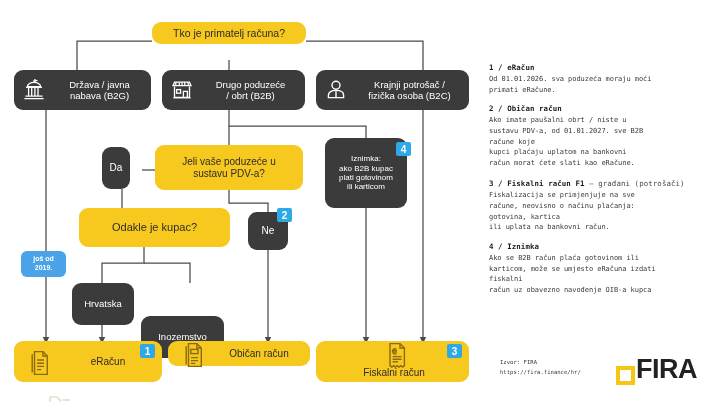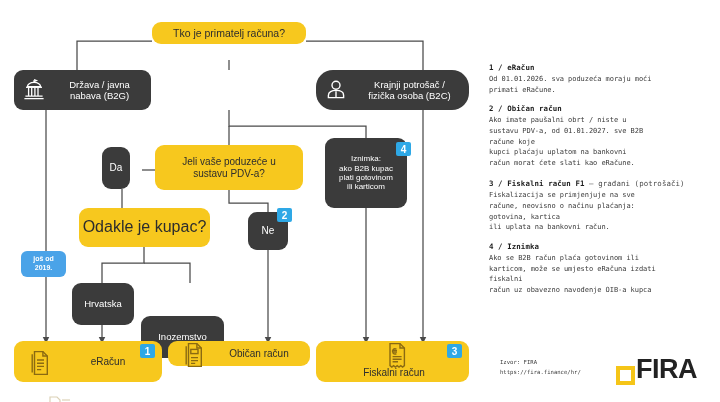--- a/index.html
+++ b/index.html
@@ -140,22 +140,36 @@
           <path d="M5 10.3 h16"></path>
           <path d="M7.6 10.6 v8.4 M10.7 10.6 v8.4 M13.9 10.6 v8.4 M17 10.6 v8.4"></path>
           <path d="M4.4 19.2 h17.2 M3.4 21.6 h19.2"></path>
           <path d="M13 2.6 l2.4 1 l-2.4 1"></path>
         </svg>
       </span>
       <span class="txt" style="white-space:pre-line">Država / javna
 nabava (B2G)</span>
     </div>
 
-
-    <div class="node n-dark with-icon" style="left:316px; top:70px; width:153px; height:40px; font-size:9.5px;border-radius:17px;">
+    <div class="node n-dark with-icon" style="left:162px; top:70px; width:143px; height:40px; font-size:9.5px;">
+      <span class="ico">
+        <svg viewBox="0 0 26 26" width="26" height="26" fill="none" stroke="#fff" stroke-width="1.3">
+          <path d="M4 8.6 L5.6 5.2 h14.8 L22 8.6 z"></path>
+          <path d="M7.2 5.2 L6.4 8.6 M10.4 5.2 L10.1 8.6 M13 5.2 v3.4 M15.6 5.2 L15.9 8.6 M18.8 5.2 L19.6 8.6"></path>
+          <path d="M5.5 9.6 v10.8 h15 V9.6"></path>
+          <rect x="7.6" y="12.6" width="4" height="3.6"></rect>
+          <path d="M14.4 20.4 v-6.1 h4 v6.1"></path>
+          <path d="M4.4 20.8 h17.2"></path>
+        </svg>
+      </span>
+      <span class="txt" style="white-space:pre-line">Drugo poduzeće
+/ obrt (B2B)</span>
+    </div>
+
+    <div class="node n-dark with-icon" style="left:316px; top:70px; width:153px; height:40px; font-size:9.5px;">
       <span class="ico">
         <svg viewBox="0 0 26 26" width="26" height="26" fill="none" stroke="#fff" stroke-width="1.4">
           <circle cx="13" cy="8.2" r="4"></circle>
           <path d="M5.4 20.6 v-2.4 c0 -3.1 3.4 -4.8 7.6 -4.8 c4.2 0 7.6 1.7 7.6 4.8 v2.4 z"></path>
           <path d="M13 14.2 v6.4"></path>
         </svg>
       </span>
       <span class="txt" style="white-space:pre-line">Krajnji potrošač /
 fizička osoba (B2C)</span>
     </div>
@@ -179,21 +193,21 @@
     <div class="node n-dark" style="left:325px; top:138px; width:82px; height:70px; font-size:8px;">
       <span class="txt" style="white-space:pre-line">Iznimka:
 ako B2B kupac
 plati gotovinom
 ili karticom</span>
     </div>
     <div class="badge" style="left:396px; top:142px;">
       <span>4</span>
     </div>
 
-    <div class="node n-yellow" style="left:79px; top:208px; width:131px; height:39px; font-size:16px;">
+    <div class="node n-yellow" style="left:79px; top:208px; width:151px; height:39px; font-size:11px;">
       <span class="txt">Odakle je kupac?</span>
     </div>
 
     <div class="pill" style="left:21px; top:251px; width:45px; height:26px;">
       <span style="white-space:pre-line">još od
 2019.</span>
     </div>
 
     <div class="node n-dark" style="left:72px; top:283px; width:62px; height:42px; font-size:9.5px;">
       <span class="txt">Hrvatska</span>

